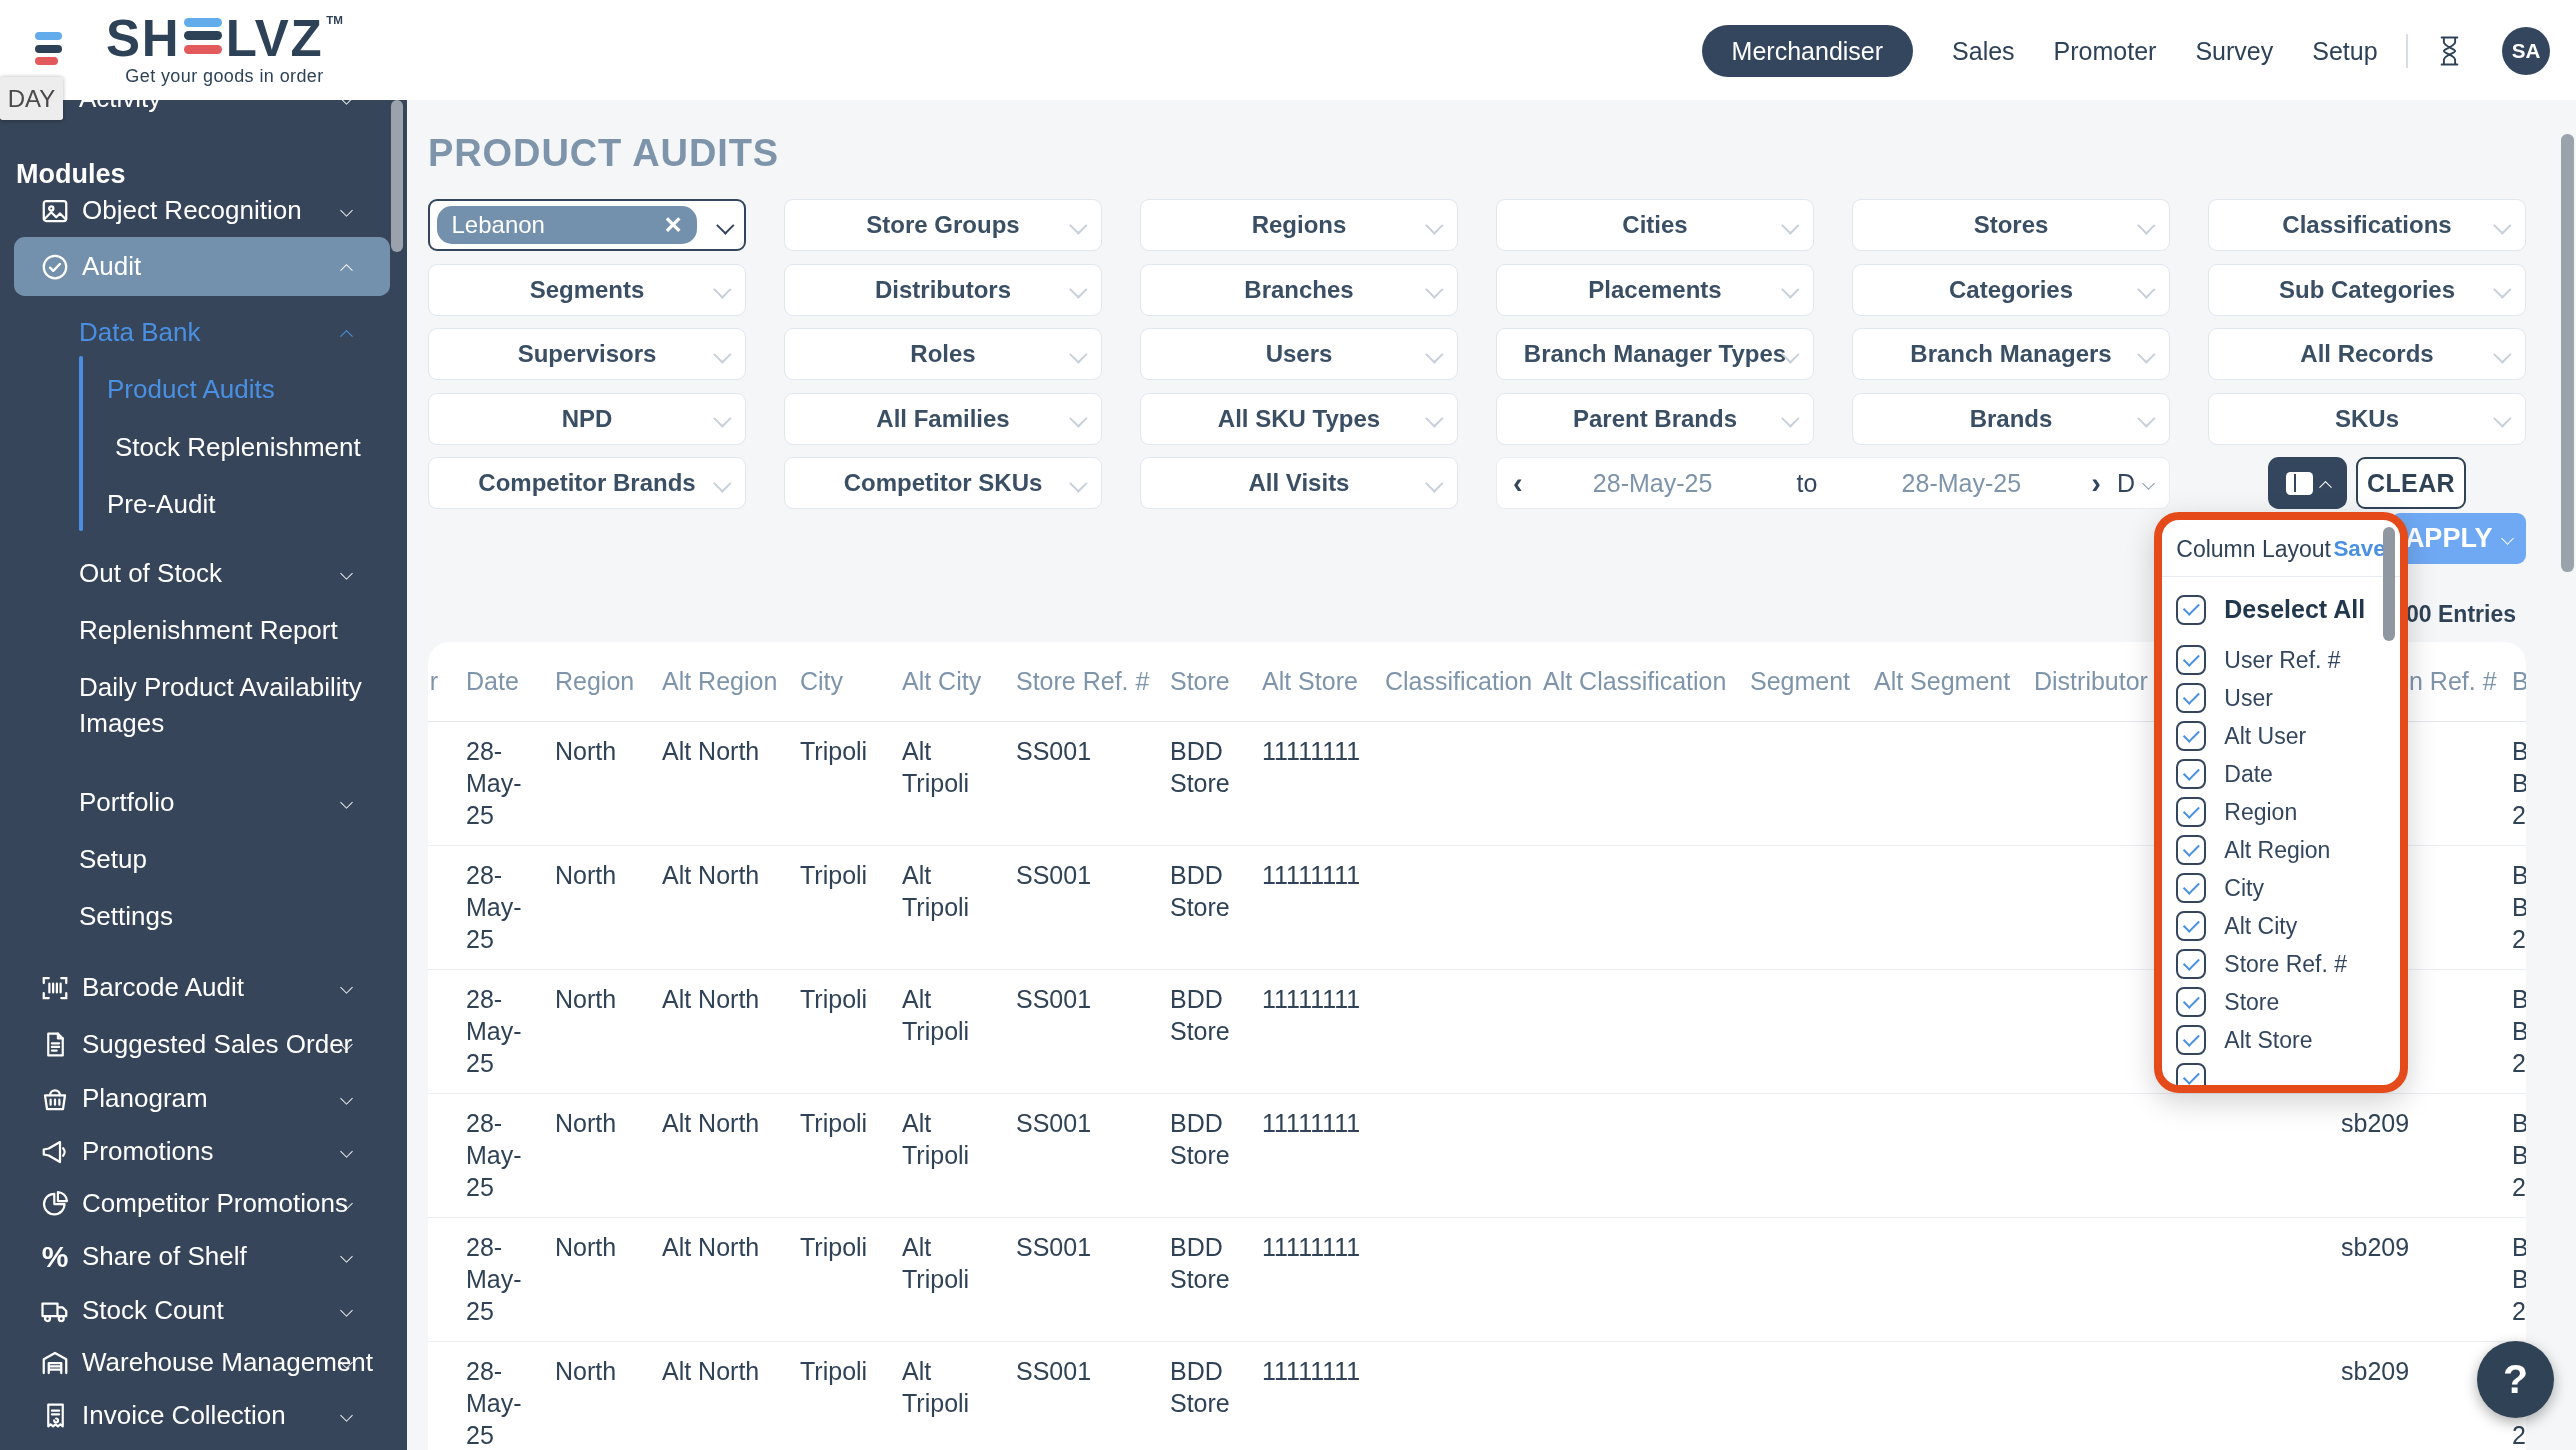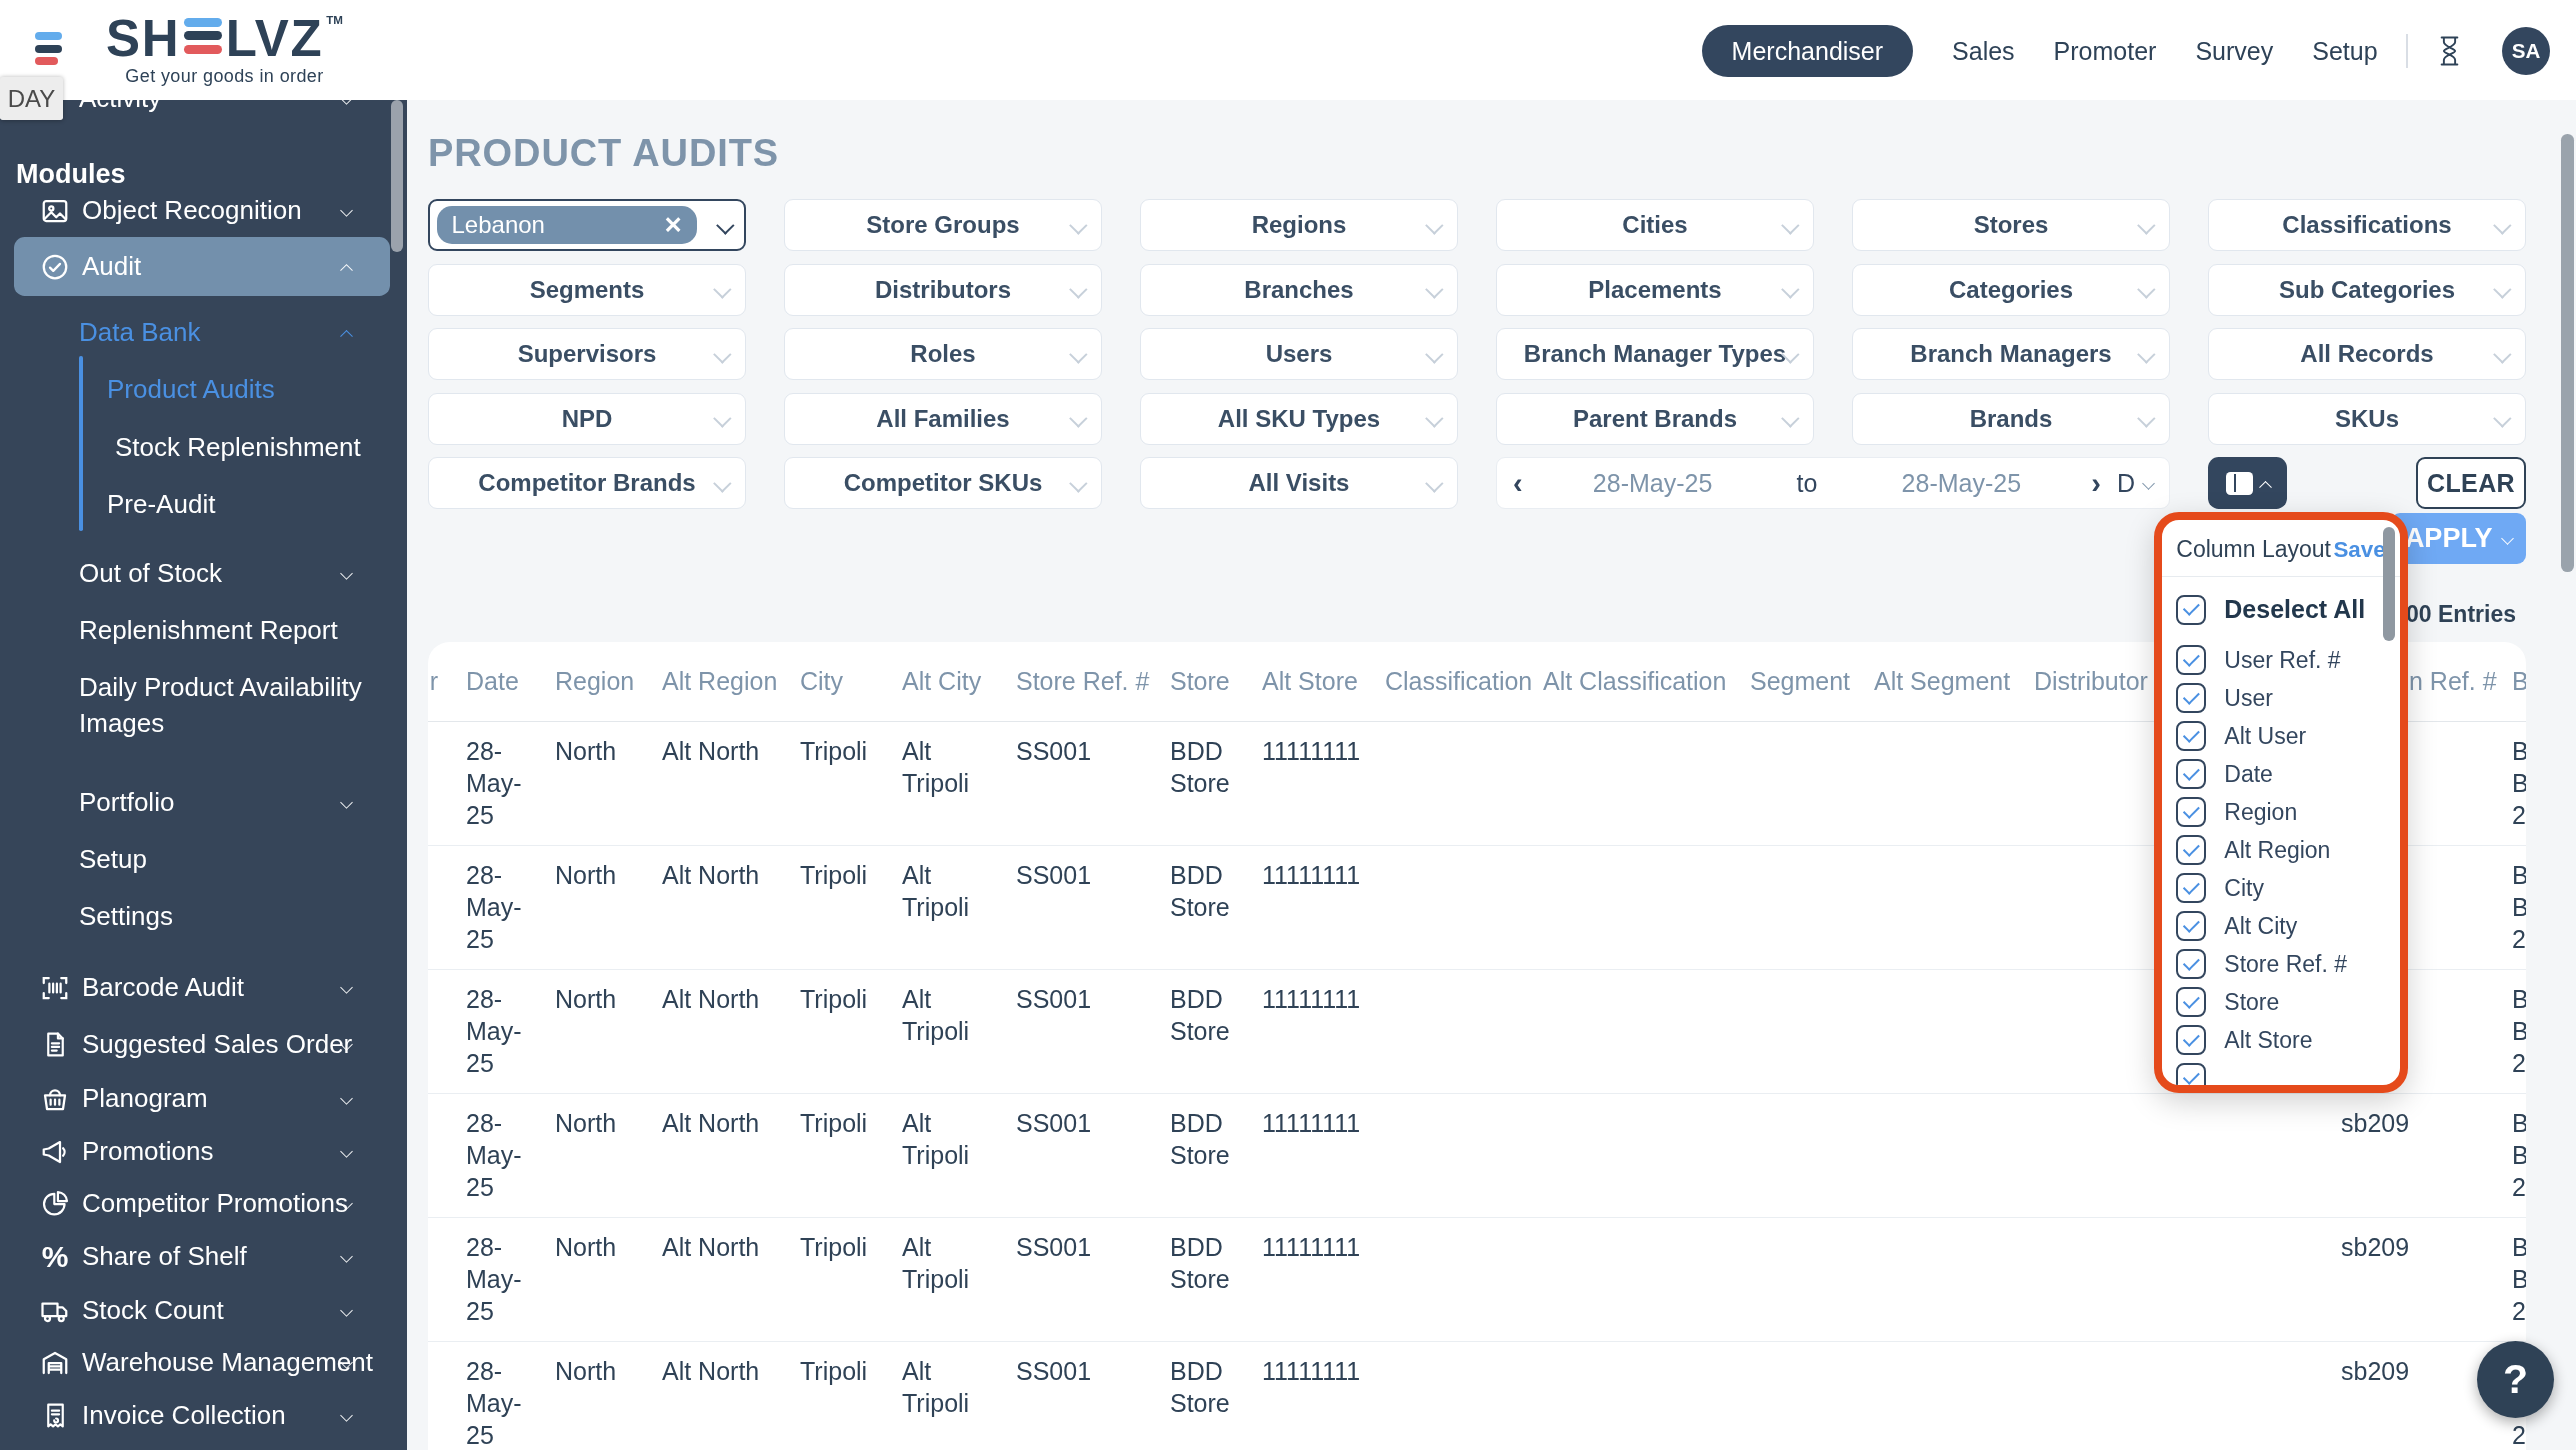--- a/index.html
+++ b/index.html
@@ -70,21 +70,21 @@
         display:flex;align-items:center;color:#fff;font-size:24px;padding:0 14.3px;justify-content:space-between;}
   .chip .x{font-weight:bold;font-size:23px;cursor:pointer;}
   .combo .chev{position:absolute;right:12.5px;}
   .datebox{grid-column:4/6;position:relative;height:52px;background:#fff;border:1.3px solid #E9EDF2;border-radius:9px;
            box-sizing:border-box;display:flex;align-items:center;padding:0 16px;font-size:25px;}
   .datebox .arr{font-size:29px;font-weight:bold;color:#33465E;cursor:pointer;}
   .dateval{color:#7E94AA;}
   .dateto{color:#33465E;}
   .dmode{color:#33465E;margin-left:16px;}
   .sp1{flex:1;} .sp12{flex:1.2;}
-  .btncell{display:flex;justify-content:space-between;gap:9px;}
+  .btncell{display:flex;justify-content:center;gap:9px;}
   .colbtn{width:79px;height:52px;background:#33465E;border-radius:10.7px;display:flex;align-items:center;
           justify-content:center;gap:8px;cursor:pointer;}
   .colglyph{position:relative;width:27px;height:23px;background:#fff;border-radius:4.5px;}
   .colglyph:before{content:"";position:absolute;left:8px;top:2.7px;bottom:2.7px;width:2.7px;background:#33465E;}
   .clearbtn{width:110px;height:52px;background:#fff;border:2.2px solid #2F4256;border-radius:9px;box-sizing:border-box;
             display:flex;align-items:center;justify-content:center;font-size:25px;font-weight:bold;color:#2F4256;
             letter-spacing:0.4px;cursor:pointer;}
   .applybtn{position:absolute;left:2391px;top:513px;width:135px;height:51px;background:#6FA9F4;border-radius:9px;
             display:flex;align-items:center;justify-content:center;gap:10.7px;color:#fff;font-size:27px;font-weight:bold;
             z-index:10;cursor:pointer;}
@@ -104,21 +104,21 @@
   .h-class{left:957px;} .h-altclass{left:1115px;} .h-segment{left:1322px;} .h-altsegment{left:1446px;}
   .h-dist{left:1606px;} .h-ref{left:1981px;} .h-brand{left:2084px;}
   .c-ref{left:1913px;} .c-brand{left:2084px;}
   .c-date{width:75px;} .c-altcity{width:93px;} .c-store{width:82px;}
   .c-brand span{display:block;}
 
   
   .popup{position:absolute;left:2154px;top:512px;width:254px;height:581px;background:#fff;
          border:8px solid #E54A1B;border-radius:25px;box-sizing:border-box;overflow:hidden;
          box-shadow:0 9px 30px rgba(0,0,0,.18);z-index:50;}
-  .pop-head{display:flex;justify-content:space-between;align-items:center;padding:16px 14.3px 12.5px 14.3px;
+  .pop-head{display:flex;justify-content:space-between;align-items:flex-start;padding:16px 14.3px 12.5px 14.3px;
             border-bottom:1.3px solid #E7EBEF;}
   .pop-title{font-size:23px;color:#2F4256;}
   .pop-save{font-size:22.4px;font-weight:bold;color:#4A90E2;cursor:pointer;}
   .pop-list{padding:14.3px 0 0 14.3px;}
   .pop-item{display:flex;align-items:center;height:38px;}
   .pop-item:first-child{margin-bottom:12.5px;}
   .pop-item:first-child .pop-lab{font-weight:bold;color:#22374C;font-size:25px;}
   .cbx{width:26px;height:26px;border:2.2px solid #33465E;border-radius:8px;display:flex;align-items:center;
        justify-content:center;flex:0 0 auto;cursor:pointer;background:#fff;}
   .tick{width:12.5px;height:7.2px;border-left:2.7px solid #4A90E2;border-bottom:2.7px solid #4A90E2;

